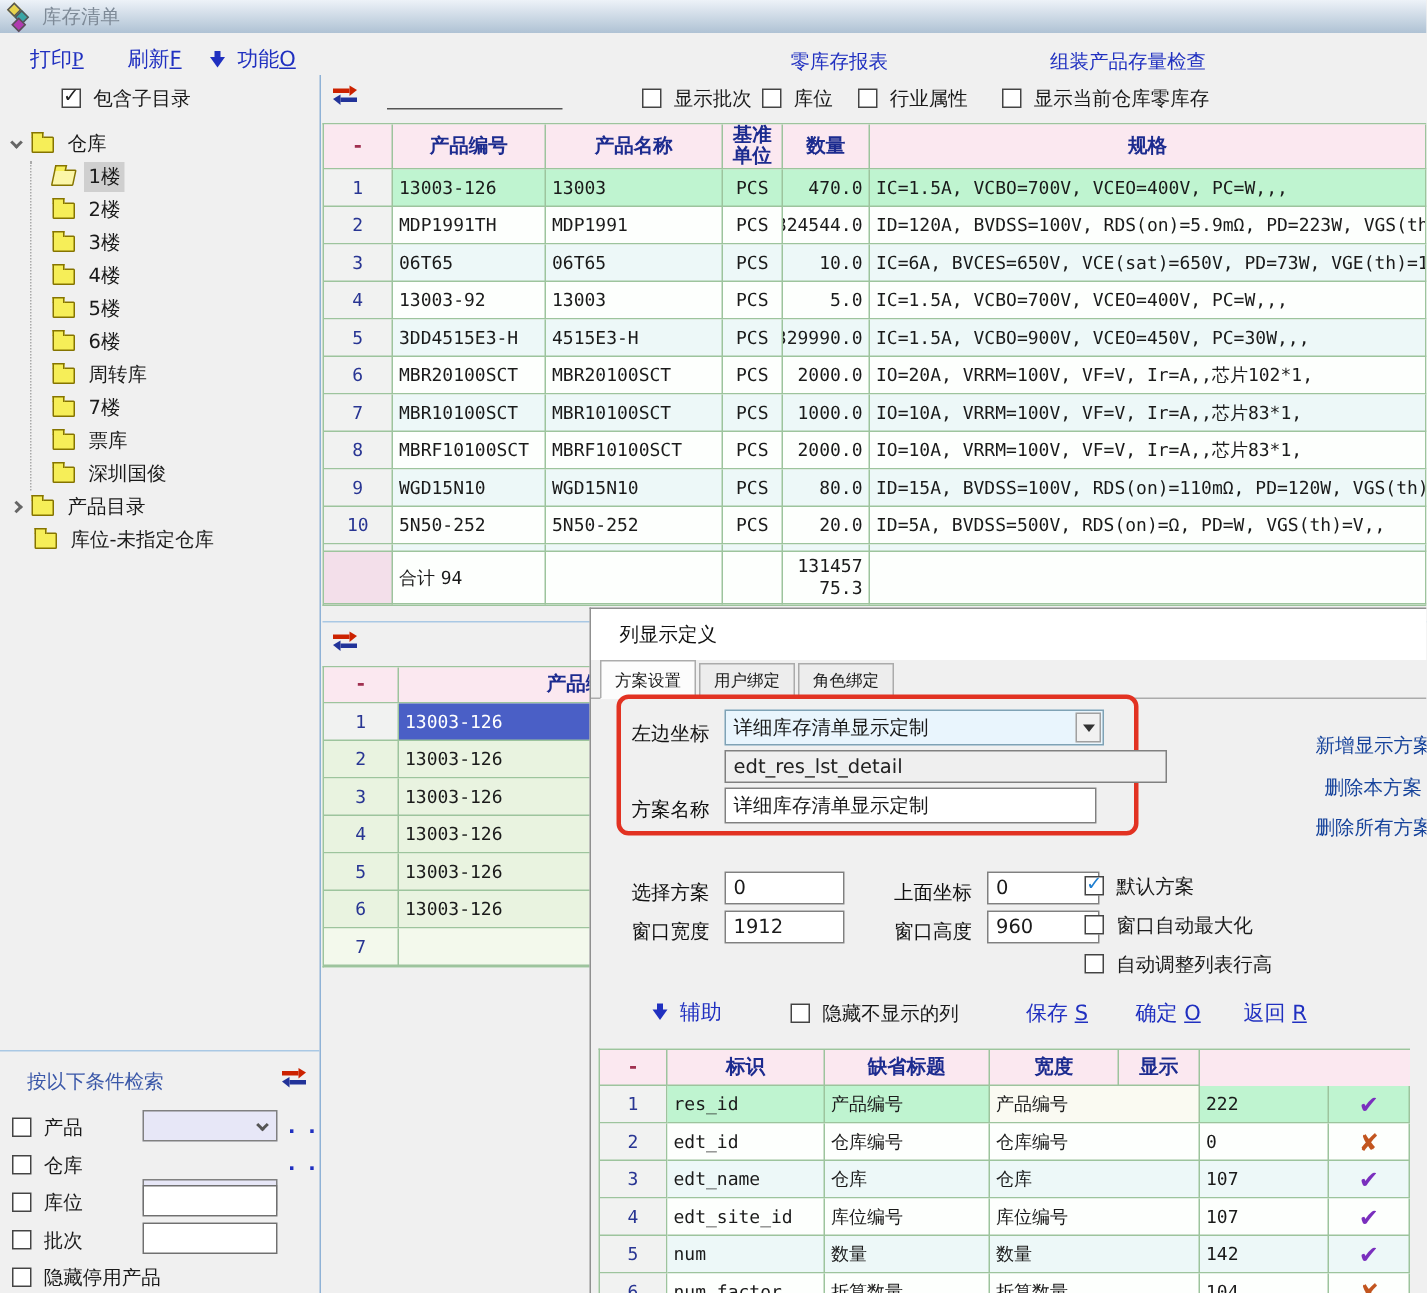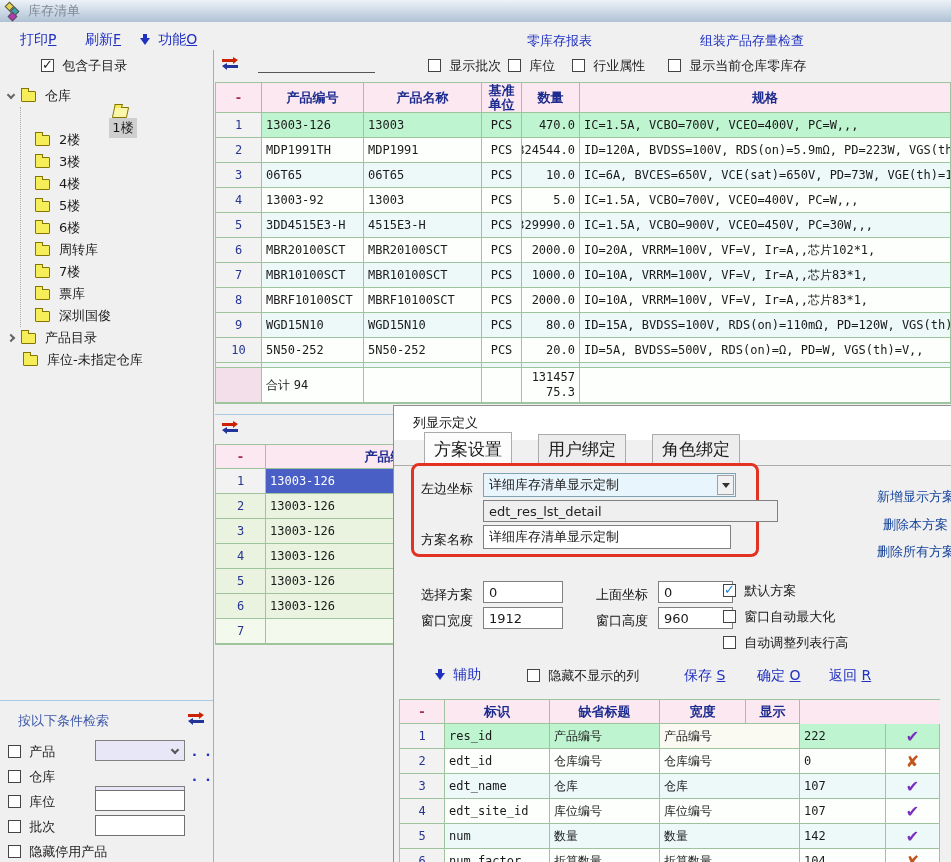--- a/index.html
+++ b/index.html
@@ -90,21 +90,21 @@
   .search-title { color:#3A57A8; font-size:13px; }
   .inp { background:#fff; border:1px solid #707070; }
   .combo-lav { background:#E7E7F7; border:1px solid #808080; position:relative; }
   .combo-lav .chev2 { position:absolute; right:6px; top:6px; width:6px; height:6px; border-right:2px solid #555; border-bottom:2px solid #555; transform:rotate(45deg); }
   .dots { color:#2030C0; letter-spacing:2px; font-weight:bold; }
 
   
   .dialog { left:393px; top:405px; width:558px; height:457px; background:#F0F0F0; border-left:1px solid #909090; border-top:1px solid #909090; z-index:10; }
   .dlg-title { position:absolute; left:0; top:0; width:100%; height:34px; background:#FFFFFF; display:flex; align-items:center; padding-left:19px; font-size:13px; color:#111; }
   .tabstrip { position:absolute; left:0; top:34px; width:100%; height:26px; border-bottom:1px solid #ABABAB; display:flex; align-items:flex-end; padding-left:6px; }
-  .tab { padding:3px 9px 4px 9px; font-size:17px; border:1px solid #ABABAB; border-bottom:none; background:#EDEDED; margin-right:2px;margin-left:24px; }
+  .tab { padding:3px 9px 4px 9px; font-size:11px; border:1px solid #ABABAB; border-bottom:none; background:#EDEDED; margin-right:2px; }
   .tab.active { background:#FCFCFC; padding-top:5px; position:relative; top:1px; border-bottom:1px solid #FCFCFC; }
   .redbox { position:absolute; left:17px; top:57px; width:348px; height:94px; border:3px solid #E23222; border-radius:8px; }
   .fld-combo { position:absolute; background:#E9F5FD; border:1px solid #7FA2B5; display:flex; align-items:center; padding-left:5px; font-size:13px; }
   .combo-btn { position:absolute; right:1px; top:1px; bottom:1px; width:17px; background:#F1F1F1; border:1px solid #A0A0A0; display:flex; align-items:center; justify-content:center; }
   .combo-btn::after { content:''; border-top:5px solid #333; border-left:4px solid transparent; border-right:4px solid transparent; }
   .fld-gray { position:absolute; background:#EFEFEF; border:1px solid #808080; display:flex; align-items:center; padding-left:5px; font-size:13px; color:#222; }
   .fld-white { position:absolute; background:#FFFFFF; border:1px solid #808080; display:flex; align-items:center; padding-left:5px; font-size:13px; }
   .dlg-link { position:absolute; color:#16439B; font-size:13px; white-space:nowrap; }
   .dlg-label { position:absolute; font-size:13px; color:#111; white-space:nowrap; }
   .mark { font-weight:bold; font-size:16px; }
@@ -120,21 +120,21 @@
 
 <div class="abs titlebar">
   <span class="app-icon">
     <span class="dia y"></span>
       <span class="dia t"></span>
       <span class="dia m"></span>
   </span>
   <span class="title-text">库存清单</span>
 </div>
 
-<div class="abs" style="left:20px;top:31px;">
+<div class="abs" style="left:20px;top:31px;font-family:Liberation Serif, serif;">
   <span class="blue-link toolbar-item"><span>打印</span><span class="hotkey">P</span></span>
 </div>
 <div class="abs" style="left:85px;top:31px;">
   <span class="blue-link toolbar-item"><span>刷新</span><span class="hotkey">F</span></span>
 </div>
 <div class="abs" style="left:140px;top:31px;">
   <span class="dn-arrow"></span>
   <span class="blue-link toolbar-item"><span>功能</span><span class="hotkey">O</span></span>
 </div>
 <div class="abs blue-link" style="left:527px;top:32px;">零库存报表</div>
@@ -165,21 +165,21 @@
 
 <div class="abs vline" style="left:213px;top:50px;height:812px;"></div>
 
 <div class="abs tree">
   <div class="tree-item">
     <span class="chev down"></span>
     <span class="folder"></span>
     <span class="lbl">仓库</span>
   </div>
   <div class="tree-children" style="margin-left:14px;">
-    <div class="tree-item selected" style="padding-left:14px;flex-direction:column;">
+    <div class="tree-item selected" style="padding-left:14px;">
       <span class="folder open"></span>
       <span class="lbl">1楼</span>
     </div>
     <div class="tree-item" style="padding-left:14px;">
       <span class="folder"></span>
       <span class="lbl">2楼</span>
     </div>
     <div class="tree-item" style="padding-left:14px;">
       <span class="folder"></span>
       <span class="lbl">3楼</span>

